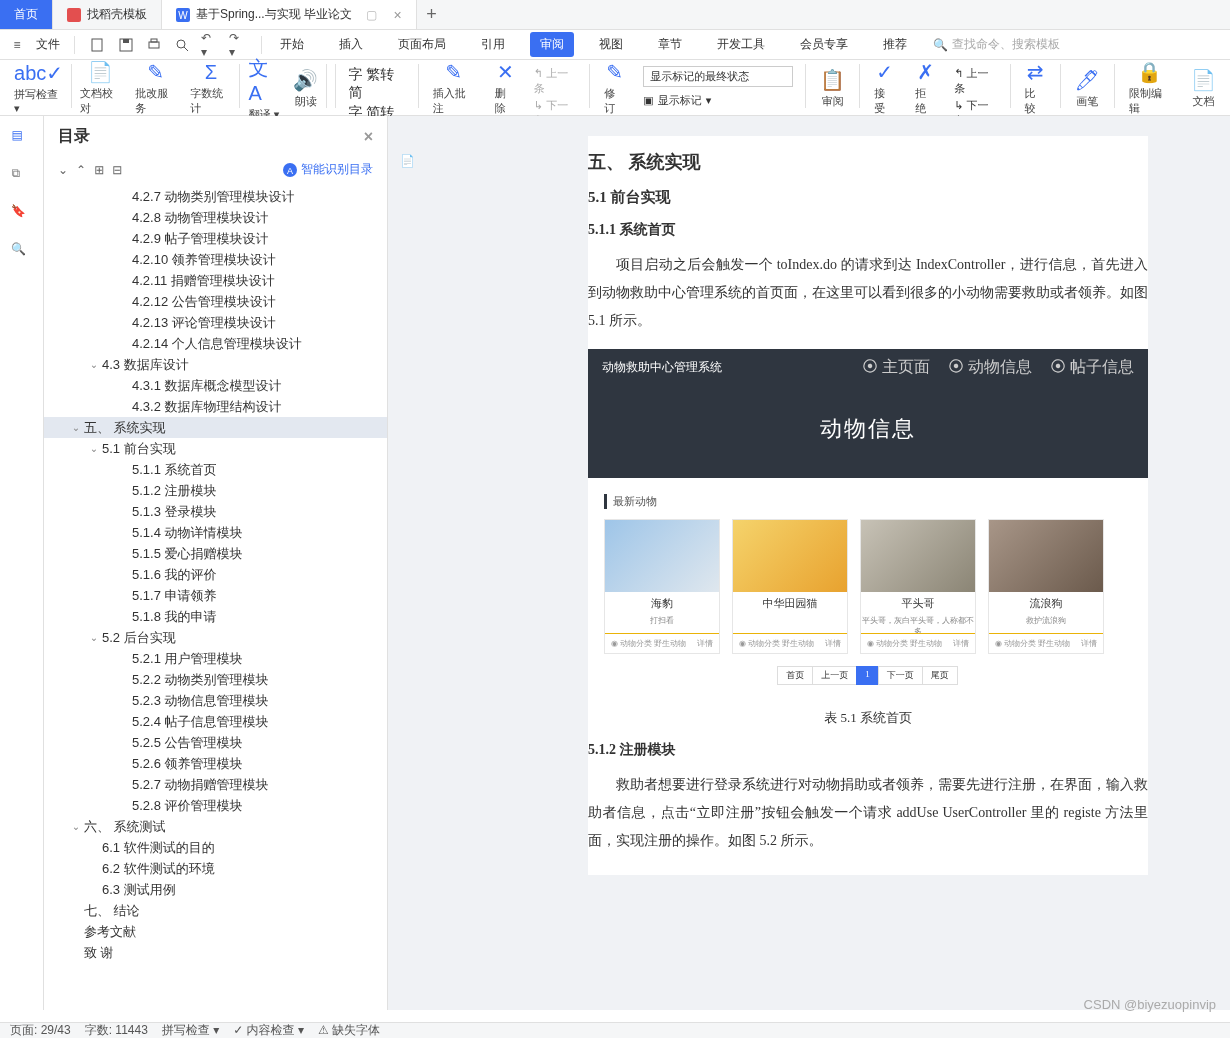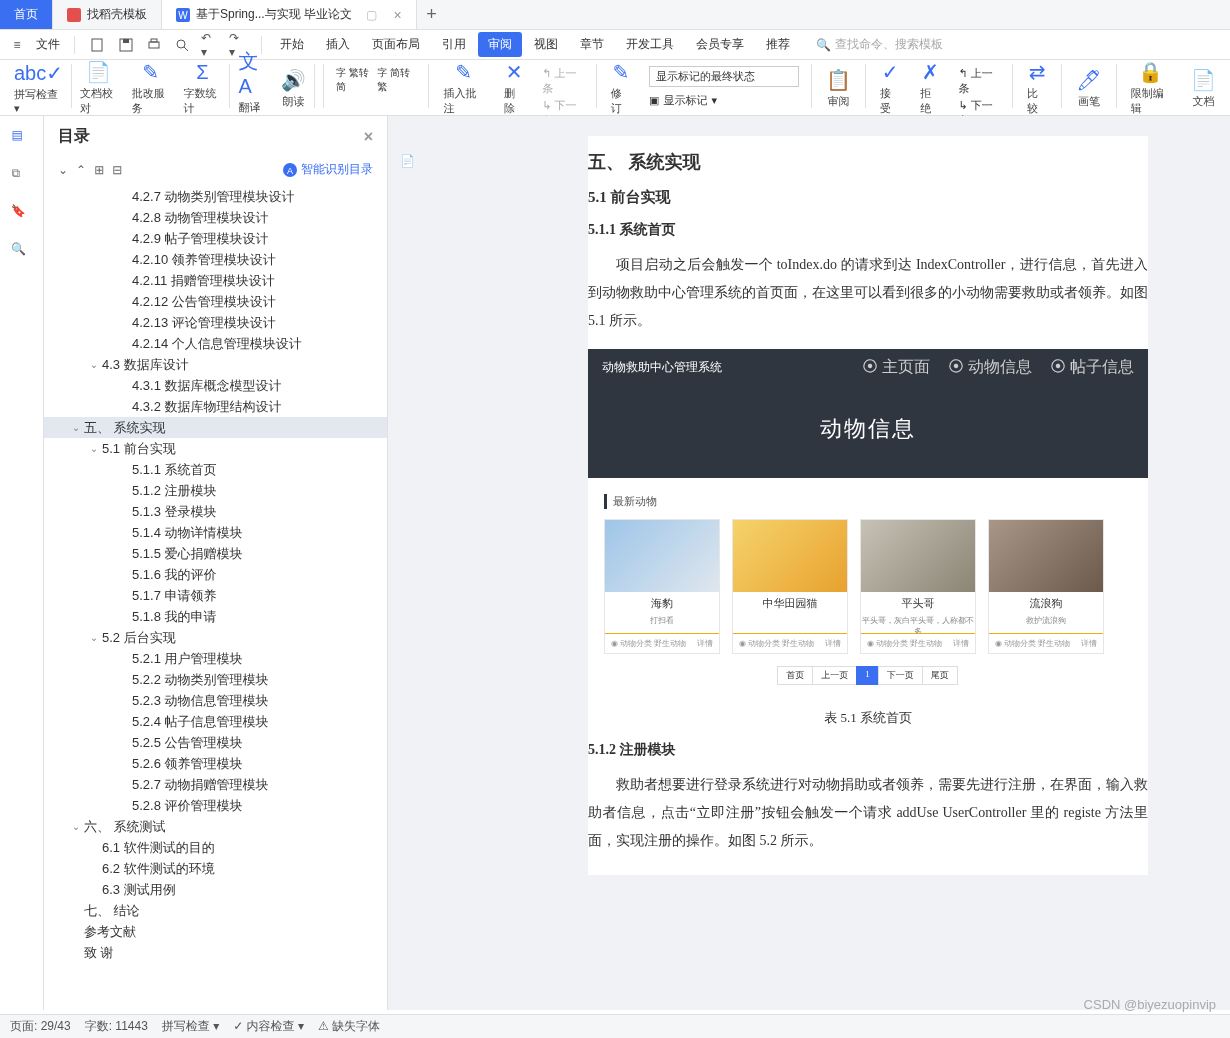--- a/index.html
+++ b/index.html
@@ -7,21 +7,21 @@
 .tabs { display: flex; background: #f5f6f7; height: 30px; border-bottom: 1px solid #e0e0e0; align-items: stretch; }
 .tab { display: flex; align-items: center; padding: 0 14px; font-size: 12px; border-right: 1px solid #e0e0e0; cursor: pointer; gap: 6px; }
 .tab.home { background: #3a6ff2; color: #fff; }
 .tab .ico { width: 14px; height: 14px; display: inline-flex; align-items: center; justify-content: center; }
 .tab-close { margin-left: 10px; color: #999; font-size: 14px; }
 .tab-new { width: 30px; display: flex; align-items: center; justify-content: center; color: #666; font-size: 18px; }
 .menubar { display: flex; align-items: center; height: 30px; border-bottom: 1px solid #e0e0e0; padding: 0 8px; gap: 4px; }
 .menu-left { display: flex; align-items: center; gap: 10px; }
 .m-icon { width: 18px; height: 18px; display: flex; align-items: center; justify-content: center; color: #555; }
 .sep-v { width: 1px; height: 18px; background: #e0e0e0; margin: 0 4px; }
-.menus { display: flex; gap: 2px; }
+.menus { display: flex; gap: 15px; }
 .menu-item { padding: 4px 10px; border-radius: 3px; cursor: pointer; }
 .menu-item.active { background: #3a6ff2; color: #fff; }
 .search-cmd { margin-left: 12px; color: #aaa; font-size: 12px; display: flex; align-items: center; gap: 4px; }
 .ribbon { display: flex; align-items: flex-start; height: 56px; border-bottom: 1px solid #e0e0e0; padding: 4px 8px; gap: 8px; }
 .rb-grp { display: flex; flex-direction: column; align-items: center; justify-content: center; font-size: 11px; color: #444; gap: 2px; padding: 0 6px; height: 48px; }
 .rb-icon { color: #3a6ff2; font-size: 20px; }
 .rb-grp-v { border-left: 1px solid #e0e0e0; height: 44px; }
 .rb-combo { border: 1px solid #ccc; padding: 2px 20px 2px 6px; font-size: 11px; width: 150px; background: #fff; }
 .rb-check { font-size: 11px; display: flex; align-items: center; gap: 4px; margin-top: 4px; }
 .main { display: flex; height: 894px; }
@@ -53,21 +53,21 @@
 .cards { display: flex; gap: 12px; }
 .card { border: 1px solid #e6e6e6; width: 116px; font-size: 10px; }
 .card-img { height: 72px; background: linear-gradient(135deg,#7aa0c4,#f0d98f); }
 .card-title { text-align: center; font-size: 11px; padding: 4px 0; }
 .card-sub { text-align: center; font-size: 8px; color: #888; padding-bottom: 6px; height: 18px; overflow: hidden; }
 .card-foot { border-top: 1px solid #eab308; display: flex; justify-content: space-between; padding: 4px 6px; font-size: 8px; color: #999; }
 .pagi { display: flex; justify-content: center; gap: 0; margin-top: 12px; font-size: 9px; }
 .pagi span { border: 1px solid #ddd; padding: 2px 8px; margin-left: -1px; }
 .pagi span.on { background: #3a6ff2; color: #fff; border-color: #3a6ff2; }
 .fig-cap { text-align: center; font-size: 13px; margin-top: 8px; }
-.status { position: fixed; bottom: 0; left: 0; right: 0; height: 24px; background: #f5f6f7; border-top: 1px solid #e0e0e0; display: flex; align-items: center; padding: 0 10px; font-size: 12px; gap: 14px; color: #555; }
+.status { position: fixed; bottom: 0; left: 0; right: 0; height: 16px; background: #f5f6f7; border-top: 1px solid #e0e0e0; display: flex; align-items: center; padding: 0 10px; font-size: 12px; gap: 14px; color: #555; }
 .watermark { position: fixed; right: 14px; bottom: 26px; font-size: 13px; color: #aaa; font-family: Arial; }
 svg { display: block; }
 </style>
 </head>
 <body>
 
 <div class="tabs">
   <div class="tab home">首页</div>
   <div class="tab">
     <span class="ico">
@@ -165,21 +165,21 @@
         <span class="rb-icon">文A</span>
         <span>翻译 ▾</span>
       </div>
       <div class="rb-grp">
         <span class="rb-icon">🔊</span>
         <span>朗读</span>
       </div>
       <div class="rb-grp-v"></div>
     </div>
   <div class="rb-grp-v"></div>
-  <div style="display:flex;gap:2px;font-size:10px;padding:2px 4px;">
+  <div style="display:flex;flex-direction:column;gap:2px;font-size:14px;padding:2px 4px;">
     <div>字 <span>繁转简</span></div>
     <div>字 <span>简转繁</span></div>
   </div>
   <div class="rb-grp-v"></div>
   <div class="rb-grp">
       <span class="rb-icon">✎</span>
       <span>插入批注</span>
     </div>
   <div class="rb-grp">
       <span class="rb-icon">✕</span>

